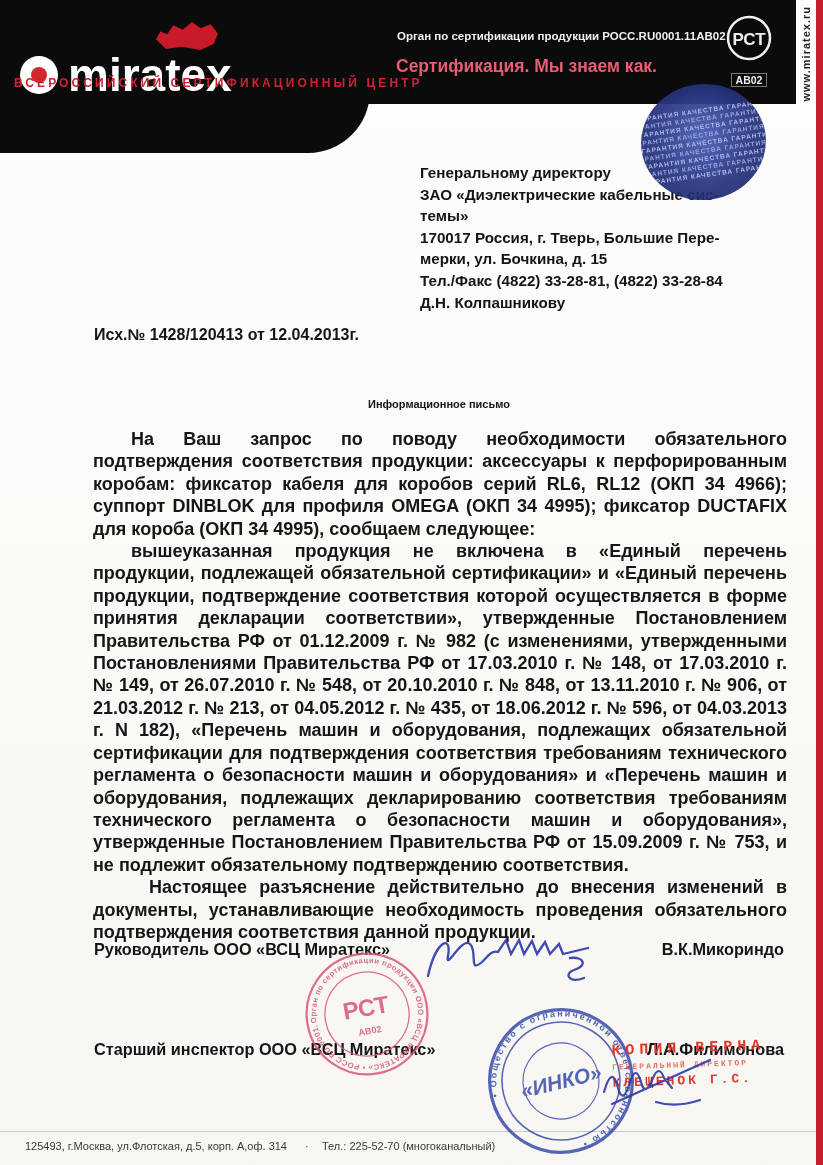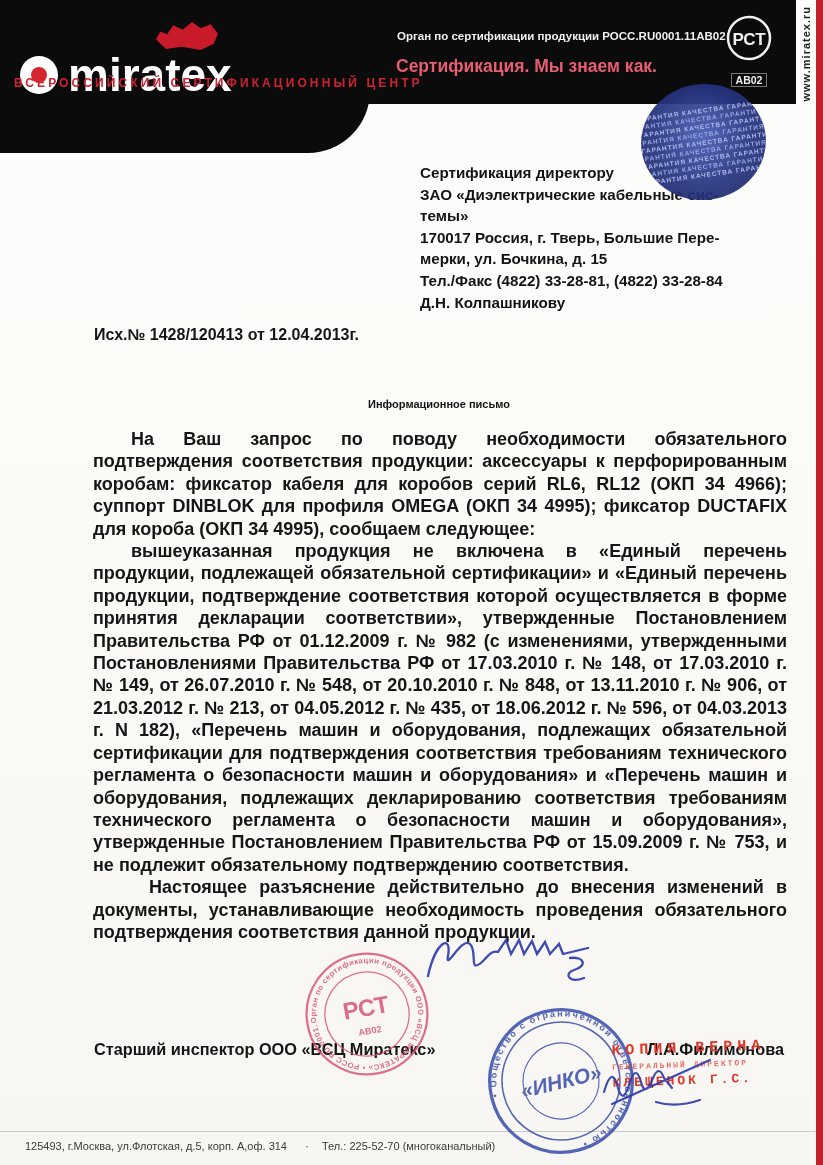--- a/index.html
+++ b/index.html
@@ -94,39 +94,43 @@
     <div class="row">ГАРАНТИЯ КАЧЕСТВА ГАРАНТИЯ КАЧЕСТВА ГАРАНТИЯ</div>
     <div class="row">ГАРАНТИЯ КАЧЕСТВА ГАРАНТИЯ КАЧЕСТВА ГАРАНТИЯ</div>
     <div class="row">ГАРАНТИЯ КАЧЕСТВА ГАРАНТИЯ КАЧЕСТВА ГАРАНТИЯ</div>
     <div class="row">ГАРАНТИЯ КАЧЕСТВА ГАРАНТИЯ КАЧЕСТВА ГАРАНТИЯ</div>
   </div>
 
   <div class="red-stripe"></div>
   <div class="vert-url">www.miratex.ru</div>
 
   <div class="recipient">
-    <div>Сертификация директору</div>
+    <div>Генеральному директору</div>
     <div>ЗАО «Диэлектрические кабельные сис-</div>
     <div>темы»</div>
     <div>170017 Россия, г. Тверь, Большие Пере-</div>
     <div>мерки, ул. Бочкина, д. 15</div>
     <div>Тел./Факс (4822) 33-28-81, (4822) 33-28-84</div>
     <div>Д.Н. Колпашникову</div>
   </div>
 
   <div class="refline">Исх.№ 1428/120413 от 12.04.2013г.</div>
 
   <div class="title">Информационное письмо</div>
 
   <div class="body">
     <p>На Ваш запрос по поводу необходимости обязательного подтверждения соответствия продукции: аксессуары к перфорированным коробам: фиксатор кабеля для коробов серий RL6, RL12 (ОКП 34 4966); суппорт DINBLOK для профиля OMEGA (ОКП 34 4995); фиксатор DUCTAFIX для короба (ОКП 34 4995), сообщаем следующее:</p>
     <p>вышеуказанная  продукция не включена в «Единый перечень продукции, подлежащей обязательной сертификации» и «Единый перечень продукции, подтверждение соответствия которой осуществляется в форме принятия декларации соответствии», утвержденные Постановлением Правительства РФ от 01.12.2009 г. № 982 (с изменениями, утвержденными Постановлениями Правительства РФ от 17.03.2010 г. № 148, от 17.03.2010 г. № 149, от 26.07.2010 г. № 548, от 20.10.2010 г. № 848, от 13.11.2010 г. № 906, от 21.03.2012 г. № 213, от 04.05.2012 г. № 435, от 18.06.2012 г. № 596, от 04.03.2013 г. N 182), «Перечень машин и оборудования, подлежащих обязательной сертификации для подтверждения соответствия требованиям технического регламента о безопасности машин и оборудования» и «Перечень машин и оборудования, подлежащих декларированию соответствия требованиям технического регламента о безопасности машин и оборудования», утвержденные Постановлением Правительства РФ от 15.09.2009 г. № 753, и не подлежит обязательному подтверждению соответствия.</p>
     <p class="p3">Настоящее разъяснение действительно до внесения изменений в документы, устанавливающие необходимость проведения обязательного подтверждения соответствия данной продукции.</p>
   </div>
 
+  <div class="sigrow sig1">
+    <span>Руководитель ООО «ВСЦ Миратекс»</span>
+    <span>В.К.Микориндо</span>
+  </div>
   <div class="sigrow sig2">
     <span>Старший инспектор ООО «ВСЦ Миратекс»</span>
     <span>Л.А.Филимонова</span>
   </div>
 
   <svg class="sig-head" width="185" height="72" viewBox="0 0 185 72">
     <path d="M10 54 C 18 18, 34 12, 30 34 C 27 50, 44 14, 52 22 C 60 30, 50 52, 64 40
              C 70 34, 74 28, 80 30 l 8 -12 l 5 14 l 8 -14 l 5 14 l 8 -13 l 5 13 l 8 -12 l 5 12 l 9 -10 l 4 10 l 25 -6
              M152 36 c 14 -2, 18 8, 4 12 c -10 3, -6 14, 10 8" fill="none" stroke="#2d3cab" stroke-width="2.3" stroke-linecap="round" opacity="0.92"></path>
   </svg>

